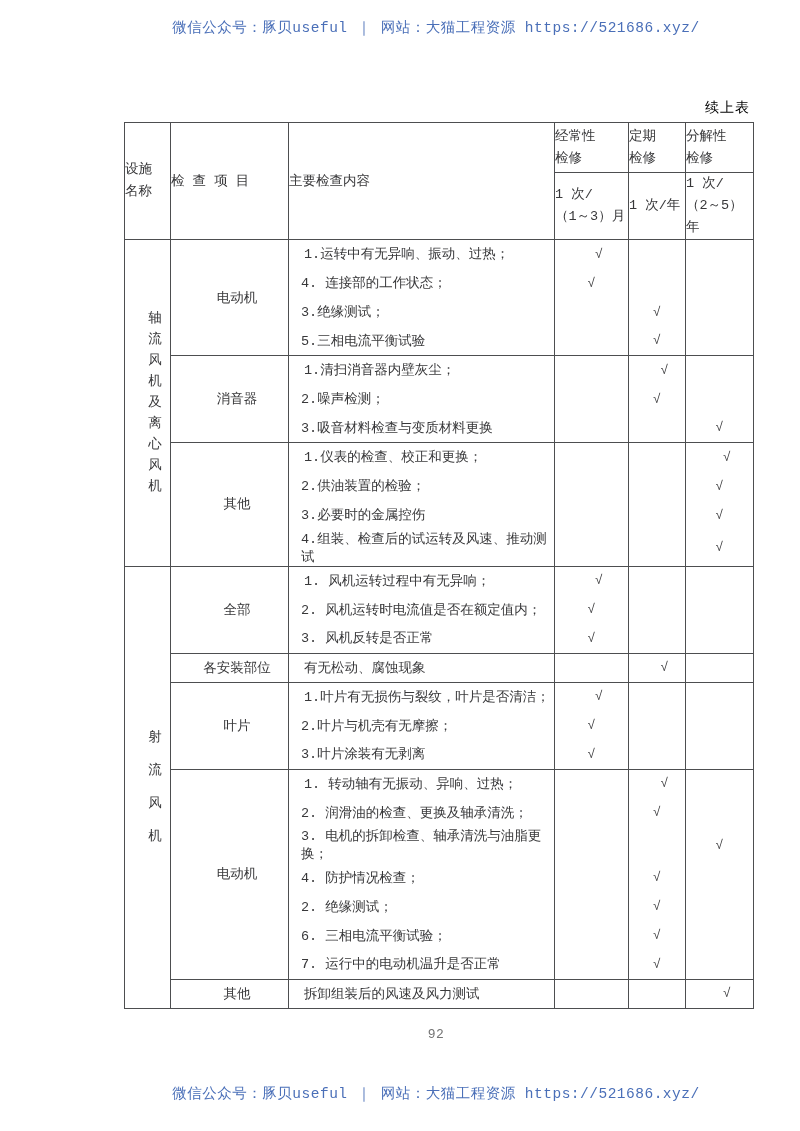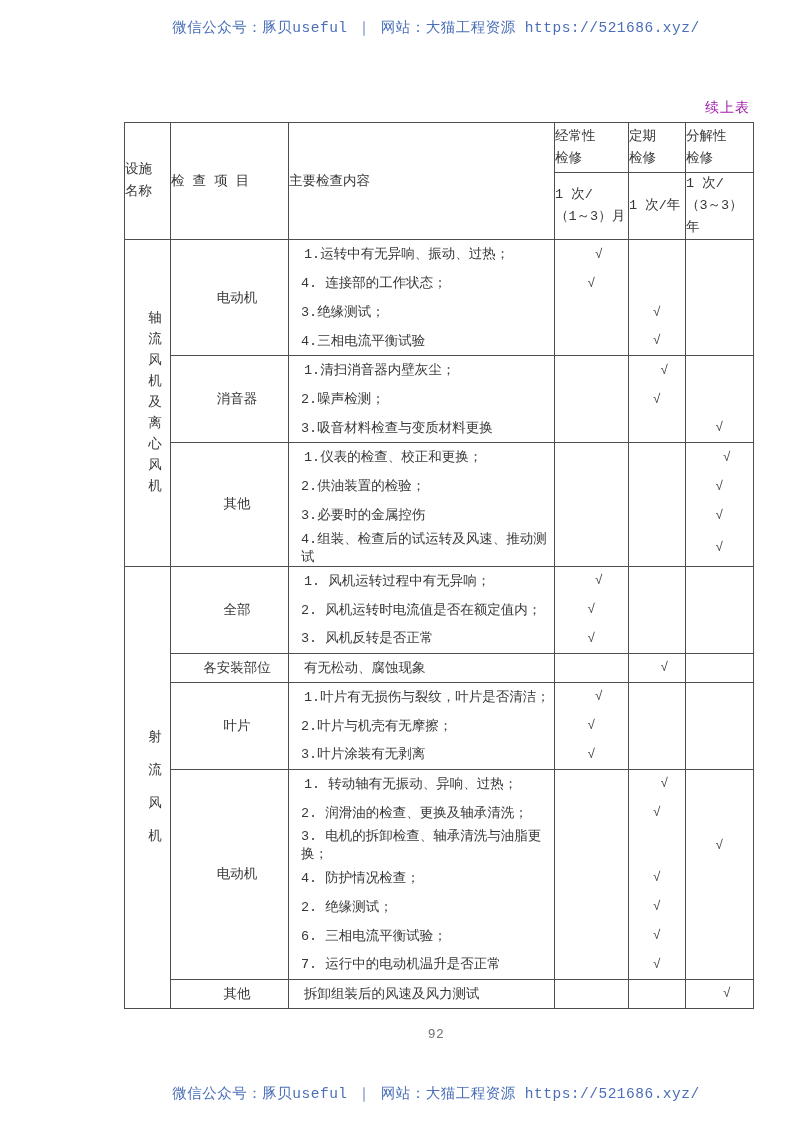--- a/index.html
+++ b/index.html
@@ -10,21 +10,21 @@
     margin-left:36px;
   }
   .site-line {
     position:absolute; left:0; width:800px; text-align:center;
     font-size:14.5px; letter-spacing:0.5px; color:var(--accent,#4a6fb8);
   }
   .site-header { top:18px; }
   .site-footer { top:1084px; }
   .cont-label {
     position:absolute; top:99px; left:88px; width:626px;
-    text-align:right; font-size:14px; color:#a21caf; letter-spacing:1px;
+    text-align:right; font-size:14px; color:#000000; letter-spacing:1px;
   }
   table.insp {
     position:absolute; top:122px; left:88px;
     border-collapse:collapse; table-layout:fixed; width:629px;
     border:1.5px solid #4d4e50;
   }
   th, td {
     border-left:1px solid #4d4e50;
     font-weight:normal; padding:0;
     vertical-align:middle;
@@ -88,21 +88,21 @@
       <tr class="h2">
         <th>
           <div class="hline">1 次/</div>
           <div class="hline">（1～3）月</div>
         </th>
         <th>
           <div class="hline">1 次/年</div>
         </th>
         <th>
           <div class="hline">1 次/</div>
-          <div class="hline">（3～3）年</div>
+          <div class="hline">（2～5）年</div>
         </th>
       </tr>
     </thead>
     <tbody id="table-body">
         <tr class="group-start section-start">
           <td class="section-cell sec-0" rowspan="11">
             <div class="vchar">轴</div>
             <div class="vchar">流</div>
             <div class="vchar">风</div>
             <div class="vchar">机</div>
@@ -124,21 +124,21 @@
           <td class="check-cell"></td>
           <td class="check-cell"></td>
         </tr>
         <tr>
           <td class="content-cell">3.绝缘测试；</td>
           <td class="check-cell"></td>
           <td class="check-cell">√</td>
           <td class="check-cell"></td>
         </tr>
         <tr>
-          <td class="content-cell">4.三相电流平衡试验</td>
+          <td class="content-cell">5.三相电流平衡试验</td>
           <td class="check-cell"></td>
           <td class="check-cell">√</td>
           <td class="check-cell"></td>
         </tr>
         <tr class="group-start">
           <td class="item-cell" rowspan="3">消音器</td>
           <td class="content-cell">1.清扫消音器内壁灰尘；</td>
           <td class="check-cell"></td>
           <td class="check-cell">√</td>
           <td class="check-cell"></td>

